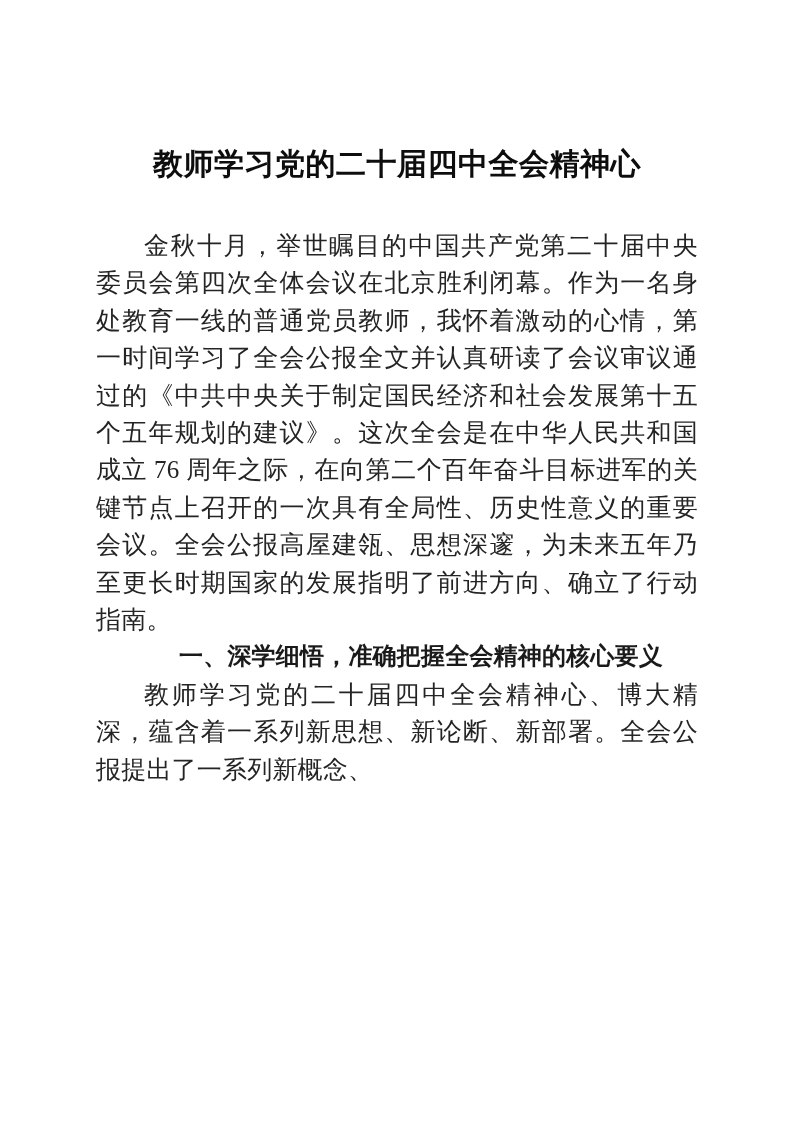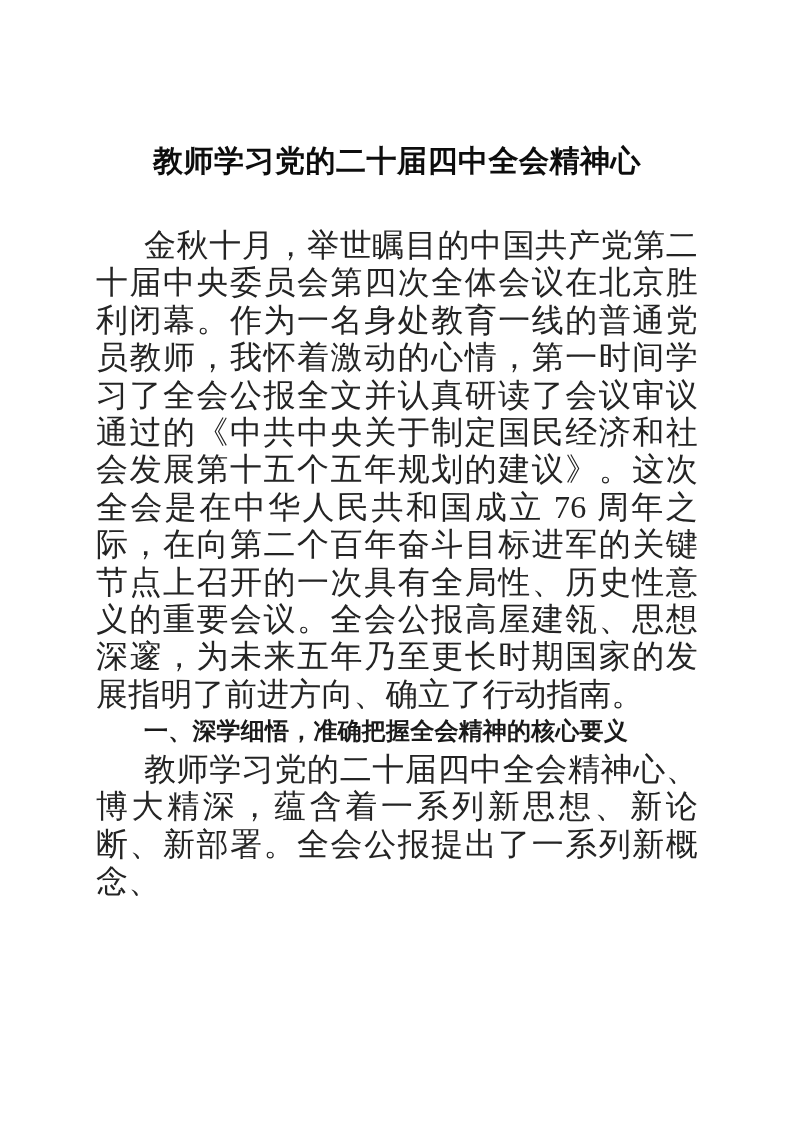--- a/index.html
+++ b/index.html
@@ -34,47 +34,47 @@
   
   .doc-title {
     margin: 0;
     padding-top: 140px;
     font-size: 30px;
     line-height: 47px;
     font-weight: bold;
     text-align: center;
     letter-spacing: 0.5px;
     color: #0d0d0d;
-    font-family: Liberation Mono, monospace;
+    font-family: Liberation Sans, sans-serif;
   }
 
   
   .body-block {
     margin-top: 40px;
   }
 
   p.para {
     margin: 0;
-    font-size: 32px;
+    font-size: 25px;
     line-height: 37.4px;
     text-align: justify;
     text-justify: inter-ideograph;
     text-indent: 48px;
     color: #242424;
     letter-spacing: 0.2px;
     font-family: "Liberation Serif", "DejaVu Serif", serif;
   }
 
   h2.section-heading {
     margin: 0;
     font-size: 24px;
     line-height: 37.4px;
     font-weight: bold;
     text-indent: 48px;
-    text-align: left;
+    text-align: center;
     color: #1a1a1a;
     letter-spacing: 0.2px;
     font-family: "Liberation Serif", "DejaVu Serif", serif;
   }
 </style>
 </head>
 <body>
 
 <div class="page">
   <div class="content">

